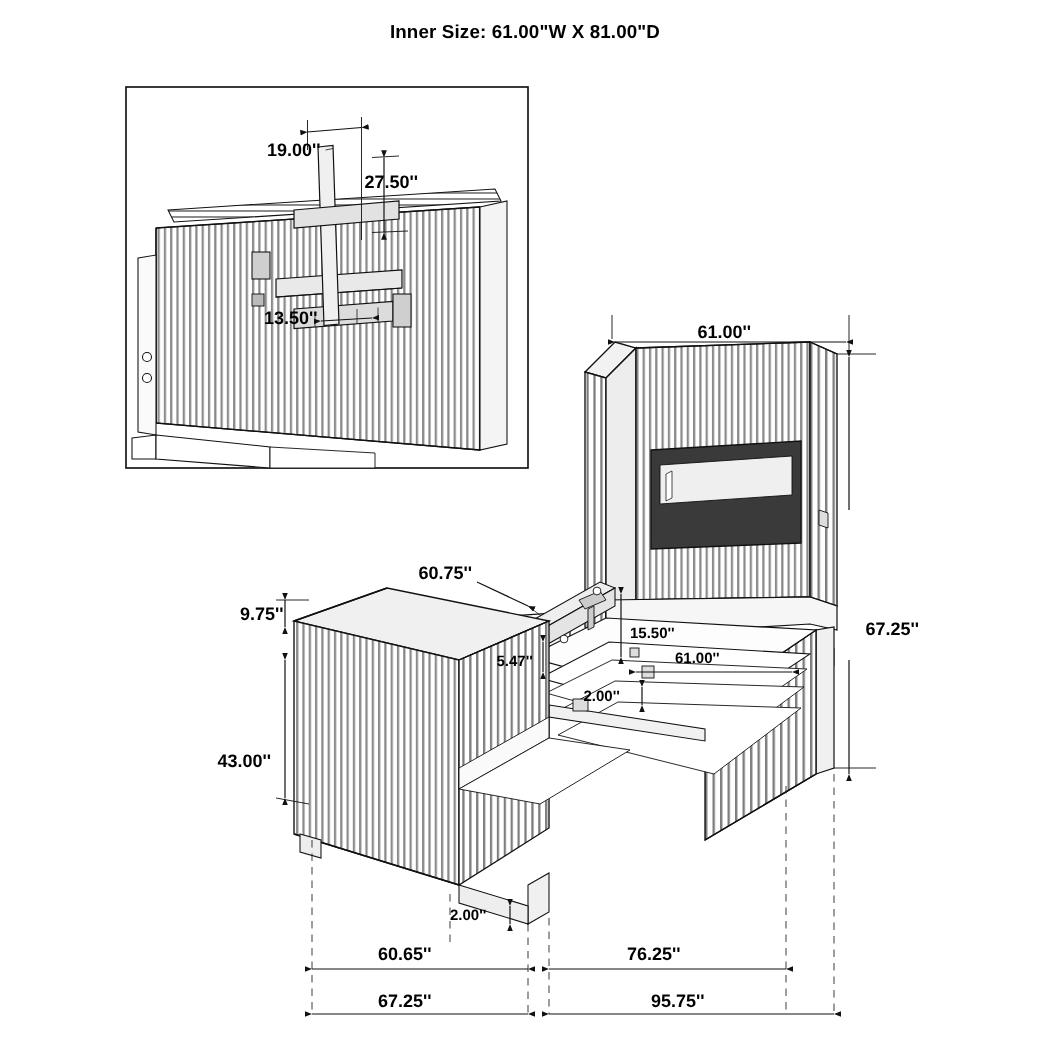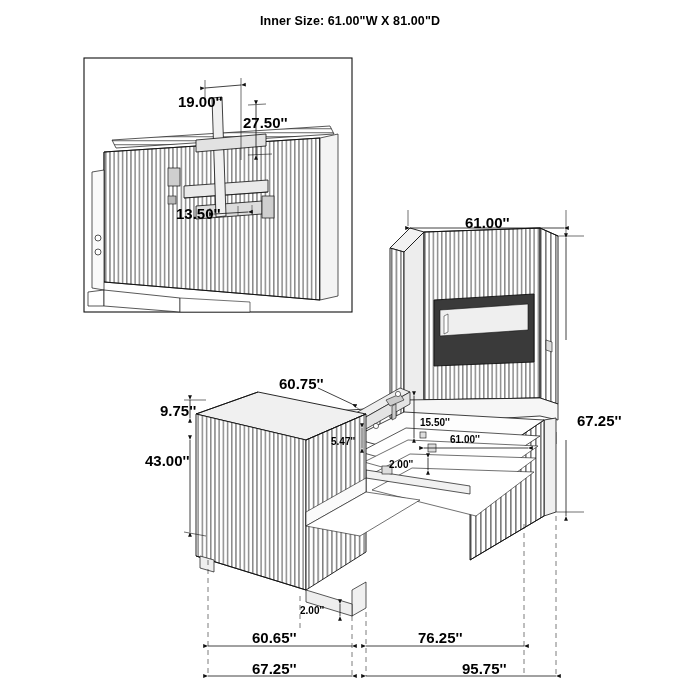--- a/index.html
+++ b/index.html
@@ -33,21 +33,21 @@
   }
   svg.diagram {
     position: absolute;
     top: 0;
     left: 0;
     width: 700px;
     height: 700px;
   }
   .dimlabel {
     position: absolute;
-    font-size: 15px;
+    font-size: 12px;
     font-weight: bold;
     white-space: nowrap;
     color: #000;
   }
   .dimlabel.small {
     font-size: 10px;
   }
 </style>
 </head>
 <body>
@@ -243,20 +243,20 @@
   <div class="dimlabel" style="left:176px; top:205px;">13.50''</div>
 
   <div class="dimlabel" style="left:465px; top:214px;">61.00''</div>
   <div class="dimlabel" style="left:577px; top:412px;">67.25''</div>
   <div class="dimlabel" style="left:279px; top:375px;">60.75''</div>
   <div class="dimlabel" style="left:160px; top:402px;">9.75''</div>
   <div class="dimlabel small" style="left:420px; top:417px;">15.50''</div>
   <div class="dimlabel small" style="left:450px; top:434px;">61.00''</div>
   <div class="dimlabel small" style="left:331px; top:436px;">5.47''</div>
   <div class="dimlabel small" style="left:389px; top:459px;">2.00''</div>
-  <div class="dimlabel" style="left:145px; top:452px;">43.00''</div>
+  <div class="dimlabel" style="left:145px; top:500px;">43.00''</div>
   <div class="dimlabel small" style="left:300px; top:605px;">2.00''</div>
   <div class="dimlabel" style="left:252px; top:629px;">60.65''</div>
   <div class="dimlabel" style="left:418px; top:629px;text-align:right;">76.25''</div>
   <div class="dimlabel" style="left:252px; top:660px;">67.25''</div>
-  <div class="dimlabel" style="left:434px; top:660px;margin-left:28px;">95.75''</div>
+  <div class="dimlabel" style="left:434px; top:660px;">95.75''</div>
 
 </div>
 
 </body></html>

